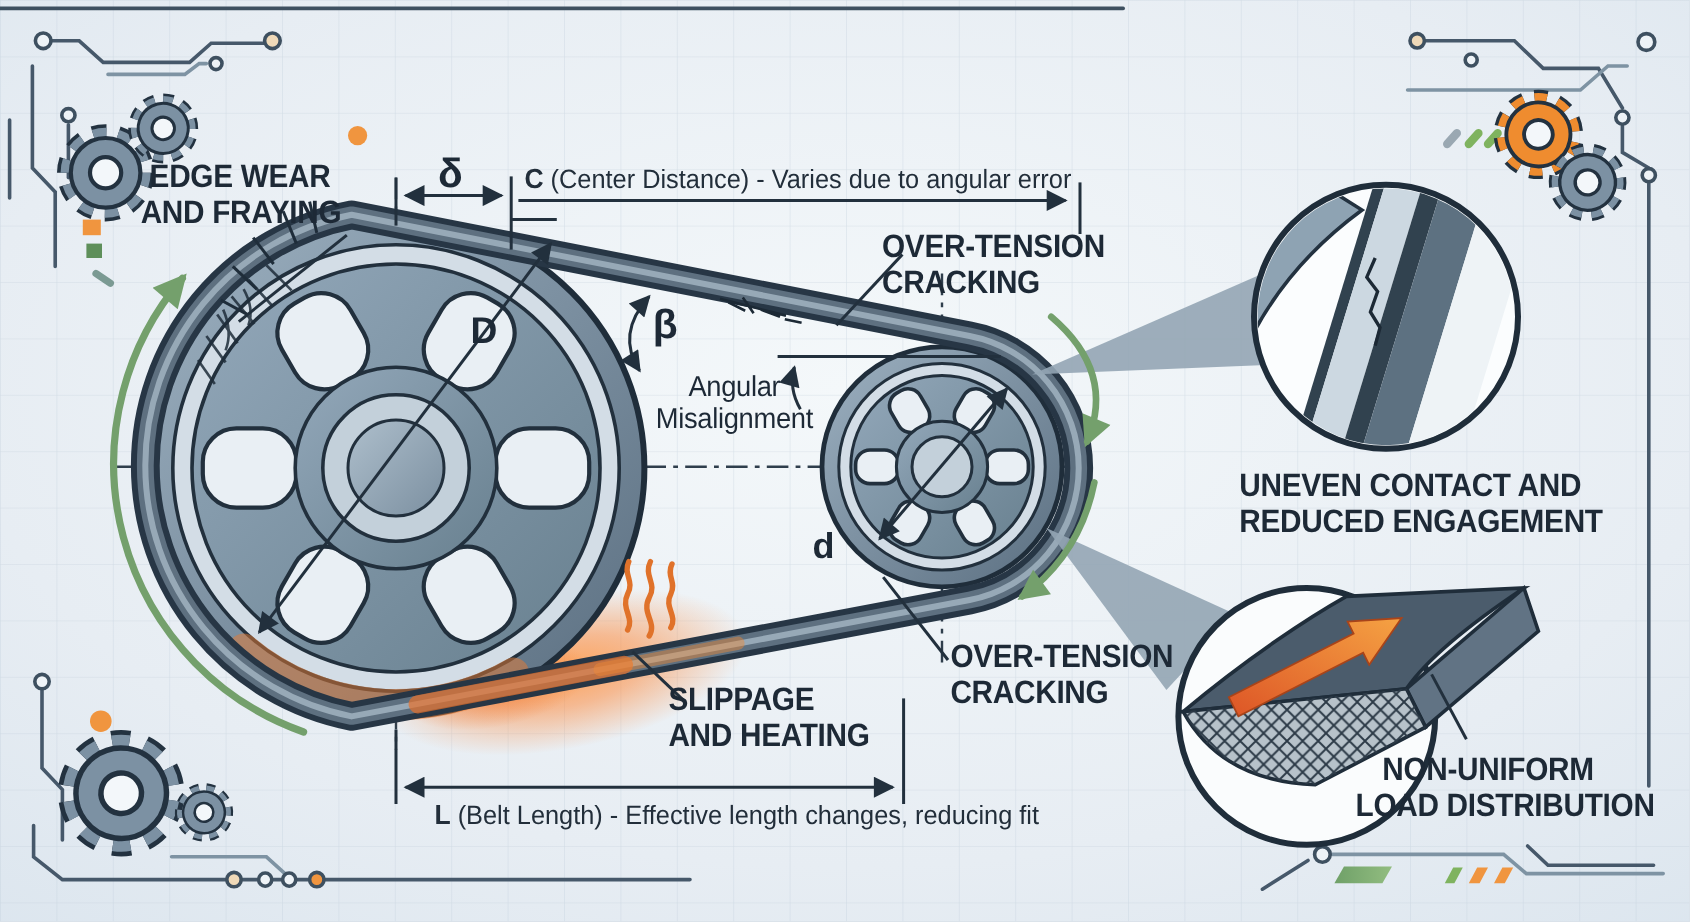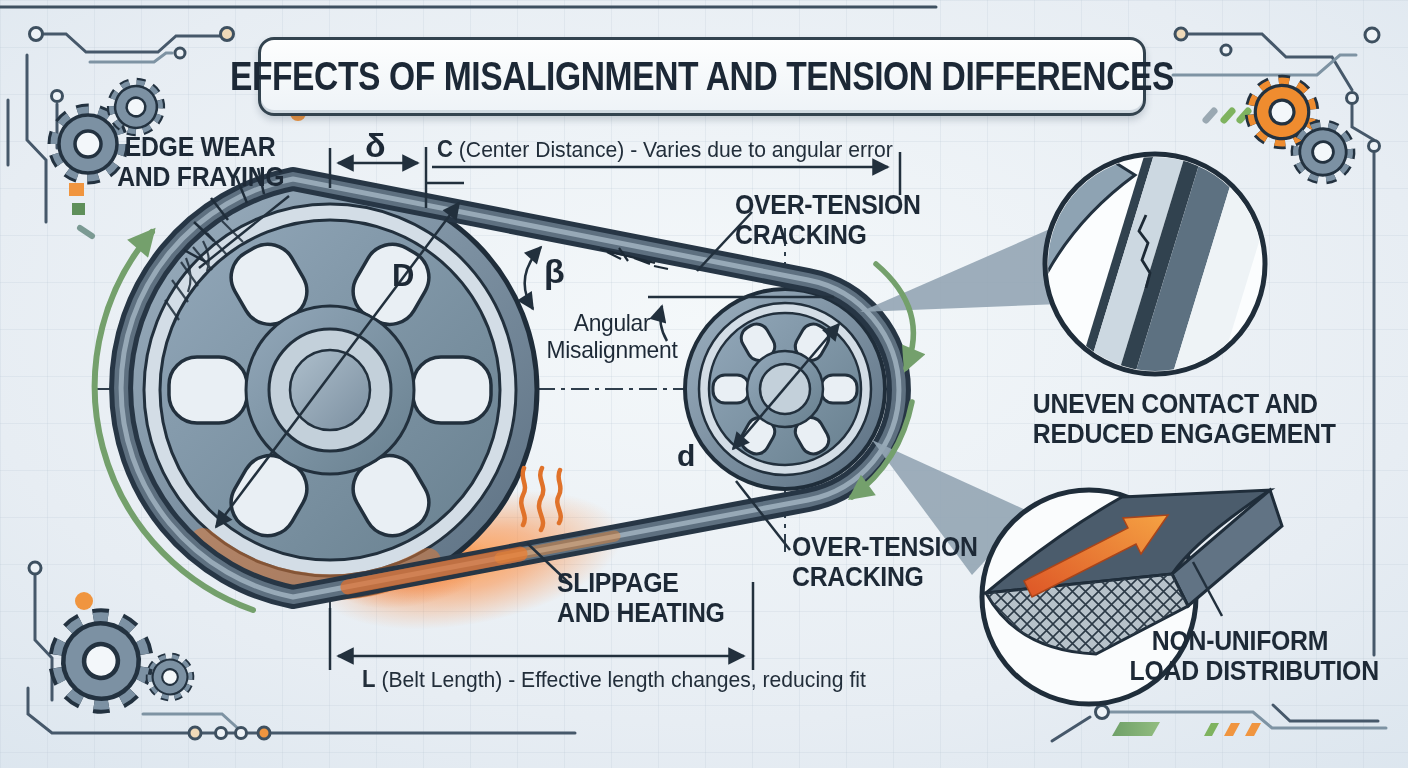--- a/index.html
+++ b/index.html
@@ -297,23 +297,20 @@
       <path d="M1193 562L1222 616"></path>
     </g>
   </g>
 
   <g fill="none" stroke="#74a06c" stroke-width="5.5" stroke-linecap="round">
     <path d="M876 264Q930 310 906 368" marker-end="url(#gah)"></path>
     <path d="M912 402Q900 462 852 497" marker-end="url(#gah)"></path>
   </g>
 </svg>
 
-<div id="title-box">
-  <span class="t">EFFECTS OF MISALIGNMENT AND TENSION DIFFERENCES</span>
-</div>
 
 <div class="lbl cond c-center" style="left:110px;top:132px;width:180px;font-size:27px;">
   <span>EDGE WEAR</span>
   <span>AND FRAYING</span>
 </div>
 
 <div class="lbl cond c-left" style="left:735px;top:190px;font-size:27px;">
   <span>OVER-TENSION</span>
   <span>CRACKING</span>
 </div>

